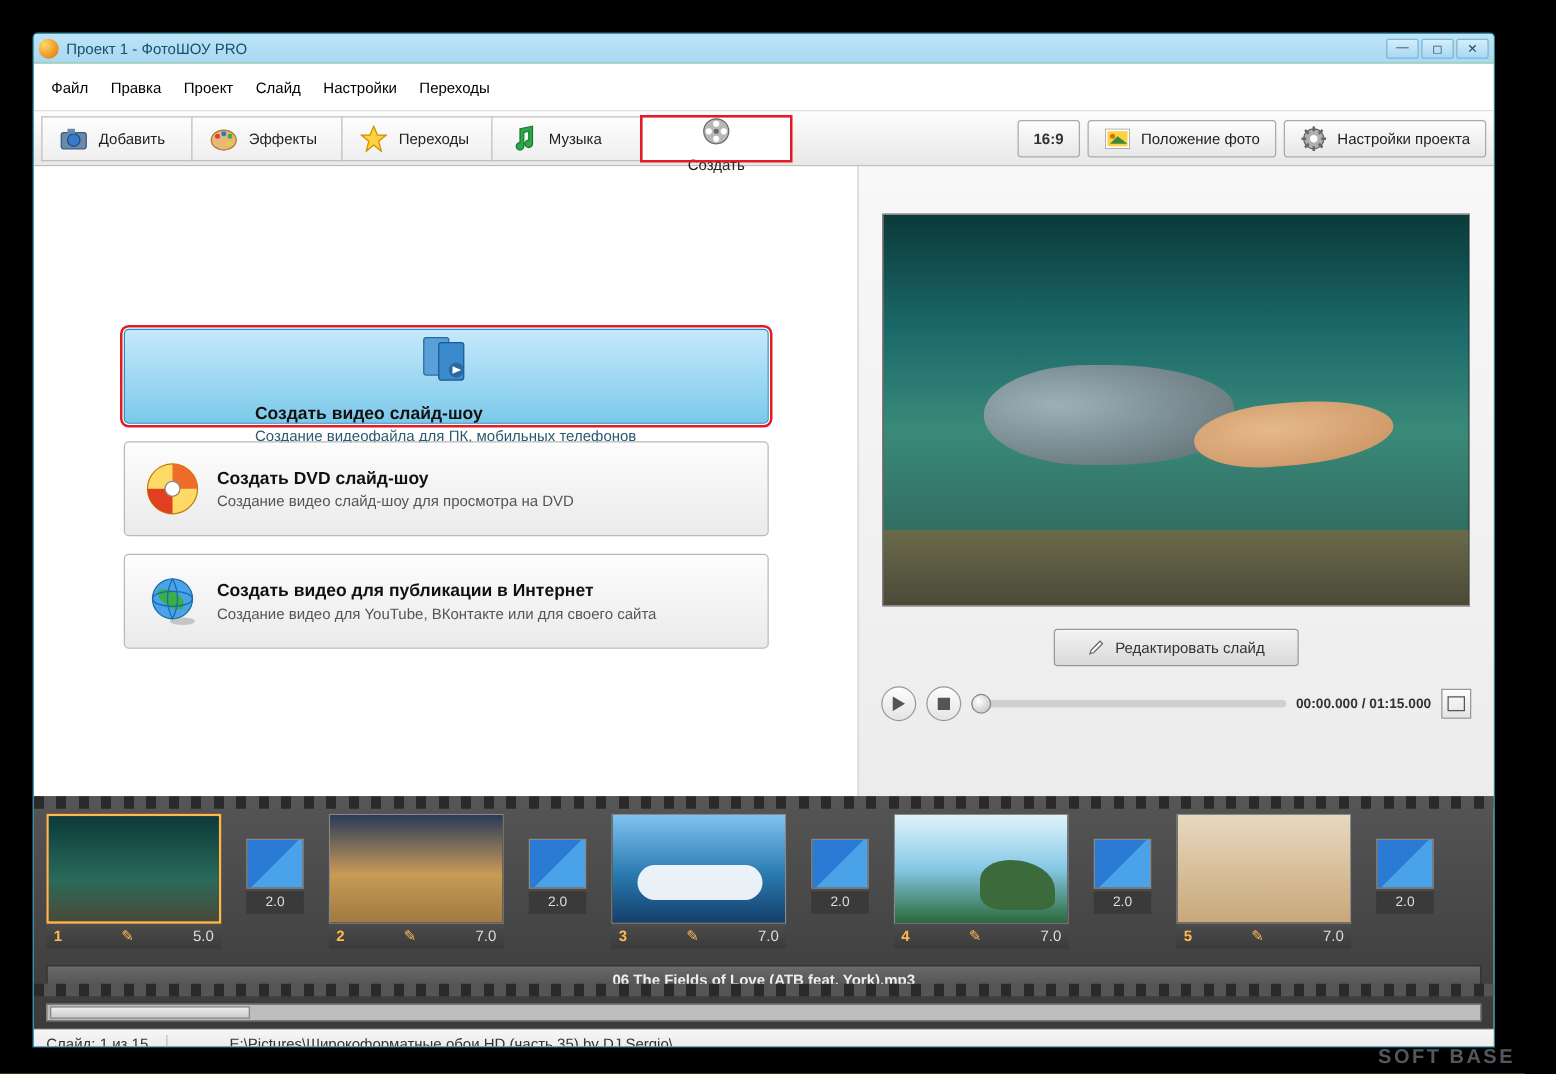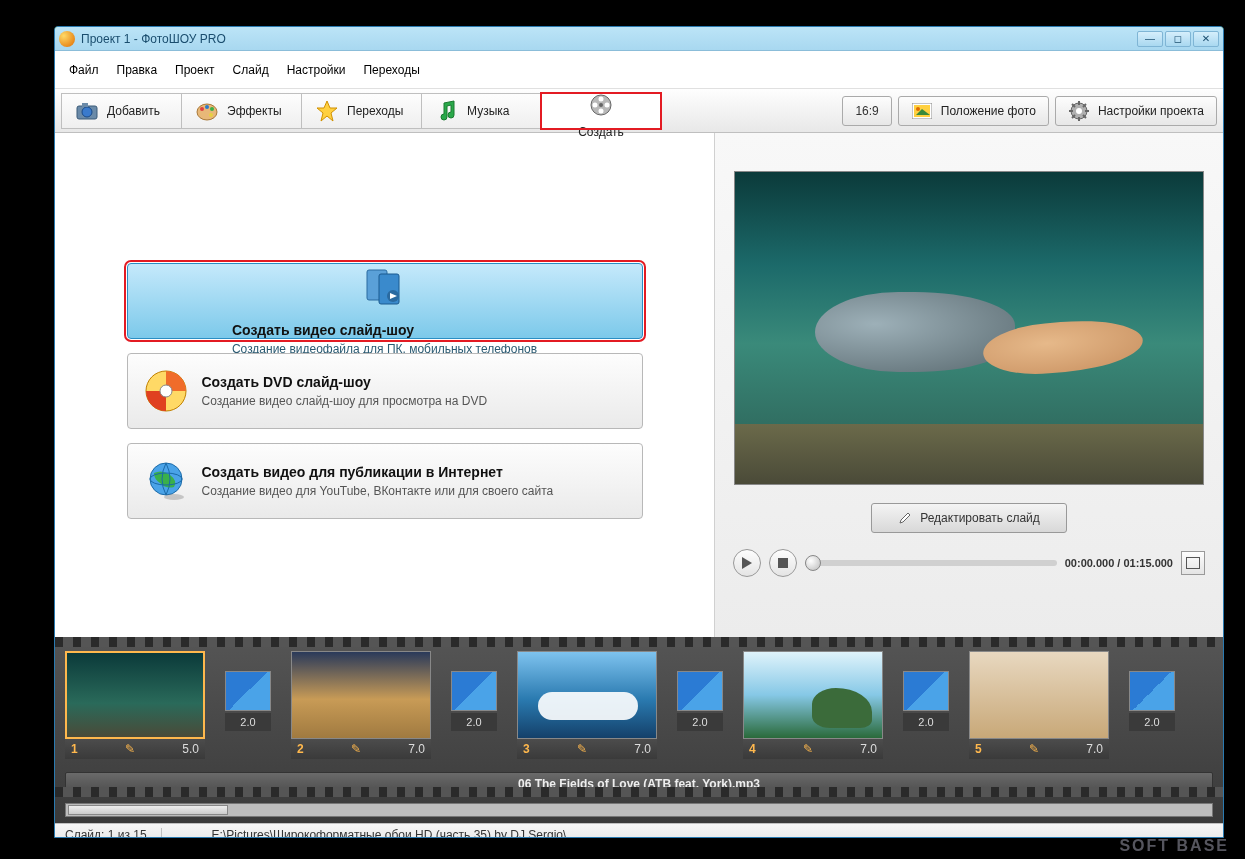--- a/index.html
+++ b/index.html
@@ -1,35 +1,35 @@
 <!DOCTYPE html>
 <html><head>
 <meta charset="utf-8">
 <style>
 *{box-sizing:border-box;margin:0;padding:0;font-family:Tahoma,Arial,sans-serif;font-size:12px;}
 body{background:#000;width:1245px;height:859px;position:relative;overflow:hidden;}
-.window{position:absolute;left:26px;top:26px;width:1170px;height:812px;background:#bef264;border:1px solid #2a7ab0;border-radius:4px 4px 0 0;overflow:hidden;box-shadow:0 0 8px rgba(0,0,0,.3);margin-left:28px;}
+.window{position:absolute;left:26px;top:26px;width:1170px;height:812px;background:#bef264;border:1px solid #2a7ab0;border-radius:4px 4px 0 0;overflow:hidden;box-shadow:0 0 8px rgba(0,0,0,.3);}
 .titlebar{height:24px;background:linear-gradient(#bce4f7,#a8d8f0);display:flex;align-items:center;padding:0 4px;border-bottom:1px solid #8bbdd9;}
 .titlebar .app-icon{width:16px;height:16px;border-radius:50%;background:radial-gradient(circle at 30% 30%,#ffd966,#e06c00);margin-right:6px;}
 .titlebar .title{flex:1;color:#1a4d6e;font-size:12px;}
 .winbtns{display:flex;gap:2px;}
 .winbtn{width:26px;height:16px;background:linear-gradient(#d5eefb,#a9d8f0);border:1px solid #7fb5d5;border-radius:2px;display:flex;align-items:center;justify-content:center;color:#1a4d6e;font-size:10px;}
 .menubar{height:38px;background:#fff;display:flex;align-items:center;padding:0 6px;gap:2px;border-bottom:1px solid #e0e0e0;}
 .menubar span{padding:3px 8px;color:#000;}
 .toolbar-row{height:44px;background:linear-gradient(#fefefe,#e8e8e8);border-bottom:1px solid #bfbfbf;display:flex;align-items:stretch;padding:4px 6px;gap:0;}
 .left-tools,.right-tools{display:flex;gap:0;}
 .left-tools{flex:0 0 658px;}
 .right-tools{margin-left:auto;gap:6px;align-items:center;}
 .tab{min-width:120px;padding:0 14px;height:36px;background:linear-gradient(#fdfdfd,#efefef);border:1px solid #bfbfbf;border-right:none;display:flex;align-items:center;gap:9px;color:#222;}
 .tab:last-child{border-right:1px solid #bfbfbf;}
 .tab.active{background:#fff;border-bottom-color:#fff;flex-direction:column;}
 .tab.hl{outline:2px solid #e31b23;outline-offset:-1px;position:relative;z-index:2;}
 .tbicon{width:22px;height:22px;display:inline-flex;align-items:center;justify-content:center;}
 .tbtn{height:30px;padding:0 12px;background:linear-gradient(#fdfdfd,#e7e7e7);border:1px solid #aaa;border-radius:3px;display:flex;align-items:center;gap:8px;color:#222;}
-.aspect{width:50px;justify-content:flex-end;font-weight:normal;color:#333;}
+.aspect{width:50px;justify-content:center;font-weight:bold;color:#333;}
 .body-row{display:flex;height:504px;}
 .left-pane{width:660px;border-right:1px solid #d0d0d0;background:#fff;position:relative;display:flex;flex-direction:column;align-items:center;padding-top:130px;gap:14px;}
 .card{width:516px;height:76px;background:linear-gradient(#fdfdfd,#eaeaea);border:1px solid #b8b8b8;border-radius:4px;display:flex;align-items:center;padding:0 16px;gap:14px;}
 .card.hl{background:linear-gradient(#c5e9fb,#7cc9ea);border:1px solid #2a8ec4;outline:2px solid #e31b23;outline-offset:1px;flex-direction:column;}
 .card-icon{width:44px;height:44px;display:flex;align-items:center;justify-content:center;}
 .card-text b{font-size:14px;color:#111;display:block;margin-bottom:4px;}
 .card-text span{font-size:12px;color:#555;}
 .card.hl .card-text span{color:#2a5a72;}
 .right-pane{flex:1;background:linear-gradient(#f8f8f8,#ececec);display:flex;flex-direction:column;align-items:center;padding:10px 14px;}
 .preview{margin-top:28px;width:470px;height:314px;background:#000;position:relative;overflow:hidden;border:1px solid #888;}
@@ -58,21 +58,21 @@
 .sbar .d{color:#ddd;}
 .pencil{color:#ffb84d;}
 .trans{width:50px;display:flex;flex-direction:column;align-items:center;margin-top:20px;}
 .trans .tthumb{width:46px;height:40px;background:linear-gradient(135deg,#2b7bd4 50%,#4aa3e8 50%);border:1px solid #888;}
 .trans .tbar{width:46px;height:18px;background:#3a3a3a;color:#ddd;font-size:11px;display:flex;align-items:center;justify-content:center;margin-top:2px;}
 .audio{height:24px;background:linear-gradient(#6a6a6a,#4c4c4c);border:1px solid #333;border-radius:2px;color:#eee;font-size:12px;display:flex;align-items:center;justify-content:center;font-weight:bold;}
 .hscroll{height:14px;background:#bdbdbd;border:1px solid #777;position:relative;}
 .hscroll .bar{position:absolute;left:2px;top:1px;height:10px;width:160px;background:linear-gradient(#eee,#ccc);border:1px solid #888;}
 .status{height:22px;background:linear-gradient(#f6f6f6,#e6e6e6);border-top:1px solid #c0c0c0;display:flex;align-items:center;padding:0 10px;color:#333;gap:50px;}
 .status .cell{border-right:1px solid #c0c0c0;padding-right:14px;}
-.watermark{position:absolute;right:16px;bottom:4px;color:#aab;font-size:16px;letter-spacing:2px;opacity:.5;font-weight:bold;}
+.watermark{position:absolute;right:33px;bottom:4px;color:#aab;font-size:16px;letter-spacing:2px;opacity:.5;font-weight:bold;}
 .th-fill{position:absolute;inset:0;}
 .th-dolphin{background:linear-gradient(#0b3a3a,#2a6a5a 60%,#4a4a38);}
 .th-pyr{background:linear-gradient(#2a3a5a,#c89b56 55%,#a07a40);}
 .th-sea{background:linear-gradient(#7ec3ef,#2a7ab0 55%,#14406a);}
 .th-cloud{position:absolute;left:20px;top:40px;width:100px;height:28px;background:#fff;border-radius:14px;opacity:.9;}
 .th-isl{background:linear-gradient(#dff3fb,#86c8e6 50%,#2a6a3a);}
 .th-rock{position:absolute;right:10px;bottom:10px;width:60px;height:40px;background:#3b6b3a;border-radius:40% 60% 20% 30%;}
 .th-fant{background:linear-gradient(#e8d8c0,#c8a878);}
 svg{display:block;}
 </style>

